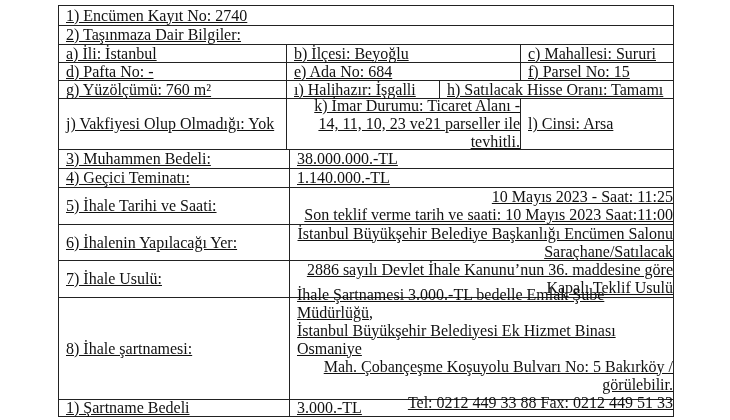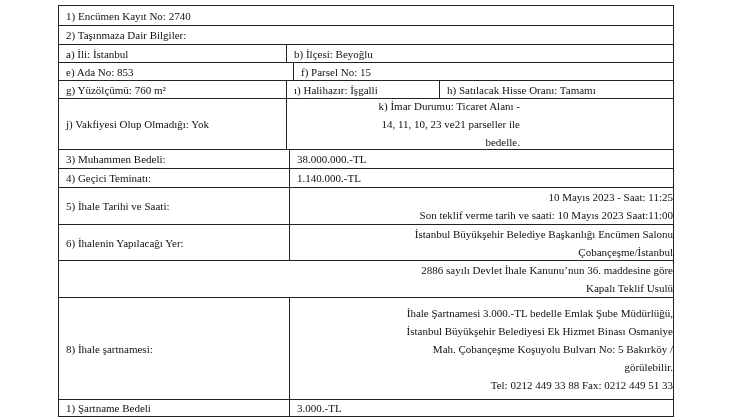--- a/index.html
+++ b/index.html
@@ -1,21 +1,21 @@
 <!DOCTYPE html>
 <html><head>
 <meta charset="utf-8">
 <style>
   html, body { margin:0; padding:0; background:#ffffff; }
   body { width:730px; height:420px; position:relative; overflow:hidden;
          font-family:"Liberation Serif", "DejaVu Serif", serif; color:#111; }
   .tbl { position:absolute; left:58px; top:5px; width:616px; border:1.5px solid #222; box-sizing:border-box; }
   .row { display:flex; border-top:1.2px solid #222; box-sizing:border-box; }
   .row:first-child { border-top:none; }
-  .cell { box-sizing:border-box; padding:0 0 0 7px; font-size:11px; line-height:18px; display:flex; align-items:center; }
+  .cell { box-sizing:border-box; padding:0 0 0 7px; font-size:16px; line-height:18px; display:flex; align-items:center;text-decoration:underline; }
   .cell + .cell { border-left:1.5px solid #222; }
   .full { width:100%; }
   .c1 { width:227px; }
   .c2 { width:234px; }
   .c3 { flex:1; }
   .l1 { width:230px; }
   .l2 { flex:1; }
   .multi { flex-direction:column; align-items:flex-end; justify-content:center; }
   .multi span { display:block; }
 </style>
@@ -25,37 +25,40 @@
 <div class="tbl">
   <div class="row" style="height:19px">
     <div class="cell full">1) Encümen Kayıt No: 2740</div>
   </div>
   <div class="row" style="height:19px">
     <div class="cell full">2) Taşınmaza Dair Bilgiler:</div>
   </div>
   <div class="row" style="height:18px">
     <div class="cell c1">a) İli: İstanbul</div>
     <div class="cell c2">b) İlçesi: Beyoğlu</div>
+    <div class="cell c3">c) Mahallesi: Sururi</div>
   </div>
   <div class="row" style="height:18px">
-    <div class="cell c2">e) Ada No: 853</div>
+    <div class="cell c1">d) Pafta No: -</div>
+    <div class="cell c2">e) Ada No: 684</div>
     <div class="cell c3">f) Parsel No: 15</div>
   </div>
   <div class="row" style="height:18px">
     <div class="cell c1">g) Yüzölçümü: 760 m²</div>
     <div class="cell c3">ı) Halihazır: İşgalli</div>
     <div class="cell c2">h) Satılacak Hisse Oranı: Tamamı</div>
   </div>
   <div class="row" style="height:51px">
     <div class="cell c1">j) Vakfiyesi Olup Olmadığı: Yok</div>
     <div class="cell c2 multi">
       <span>k) İmar Durumu: Ticaret Alanı -</span>
       <span>14, 11, 10, 23 ve21 parseller ile</span>
-      <span>bedelle.</span>
+      <span>tevhitli.</span>
     </div>
+    <div class="cell c3">l) Cinsi: Arsa</div>
   </div>
 
   <div class="row" style="height:19px">
     <div class="cell l1">3) Muhammen Bedeli:</div>
     <div class="cell l2">38.000.000.-TL</div>
   </div>
   <div class="row" style="height:19px">
     <div class="cell l1">4) Geçici Teminatı:</div>
     <div class="cell l2">1.140.000.-TL</div>
   </div>
@@ -63,24 +66,25 @@
     <div class="cell l1">5) İhale Tarihi ve Saati:</div>
     <div class="cell l2 multi">
       <span>10 Mayıs 2023 - Saat: 11:25</span>
       <span>Son teklif verme tarih ve saati: 10 Mayıs 2023 Saat:11:00</span>
     </div>
   </div>
   <div class="row" style="height:36px">
     <div class="cell l1">6) İhalenin Yapılacağı Yer:</div>
     <div class="cell l2 multi">
       <span>İstanbul Büyükşehir Belediye Başkanlığı Encümen Salonu</span>
-      <span>Çobançeşme/İstanbul</span>
+      <span>Saraçhane/Satılacak</span>
     </div>
   </div>
   <div class="row" style="height:37px">
+    <div class="cell l1">7) İhale Usulü:</div>
     <div class="cell l2 multi">
       <span>2886 sayılı Devlet İhale Kanunu’nun 36. maddesine göre</span>
       <span>Kapalı Teklif Usulü</span>
     </div>
   </div>
   <div class="row" style="height:102px">
     <div class="cell l1">8) İhale şartnamesi:</div>
     <div class="cell l2 multi">
       <span>İhale Şartnamesi 3.000.-TL bedelle Emlak Şube Müdürlüğü,</span>
       <span>İstanbul Büyükşehir Belediyesi Ek Hizmet Binası Osmaniye</span>

